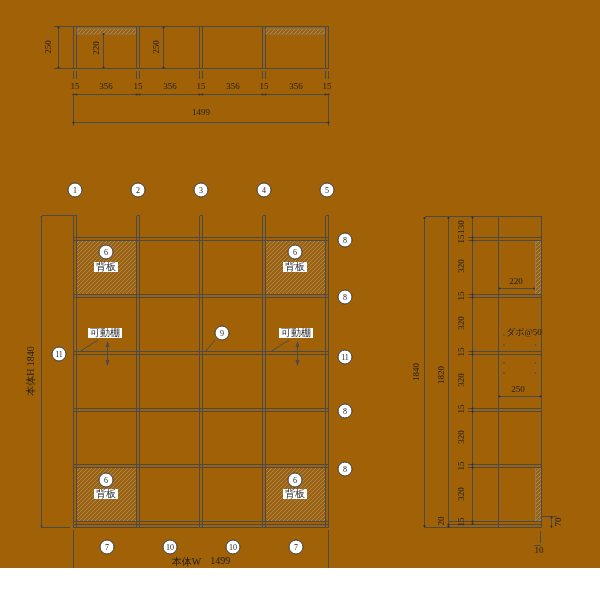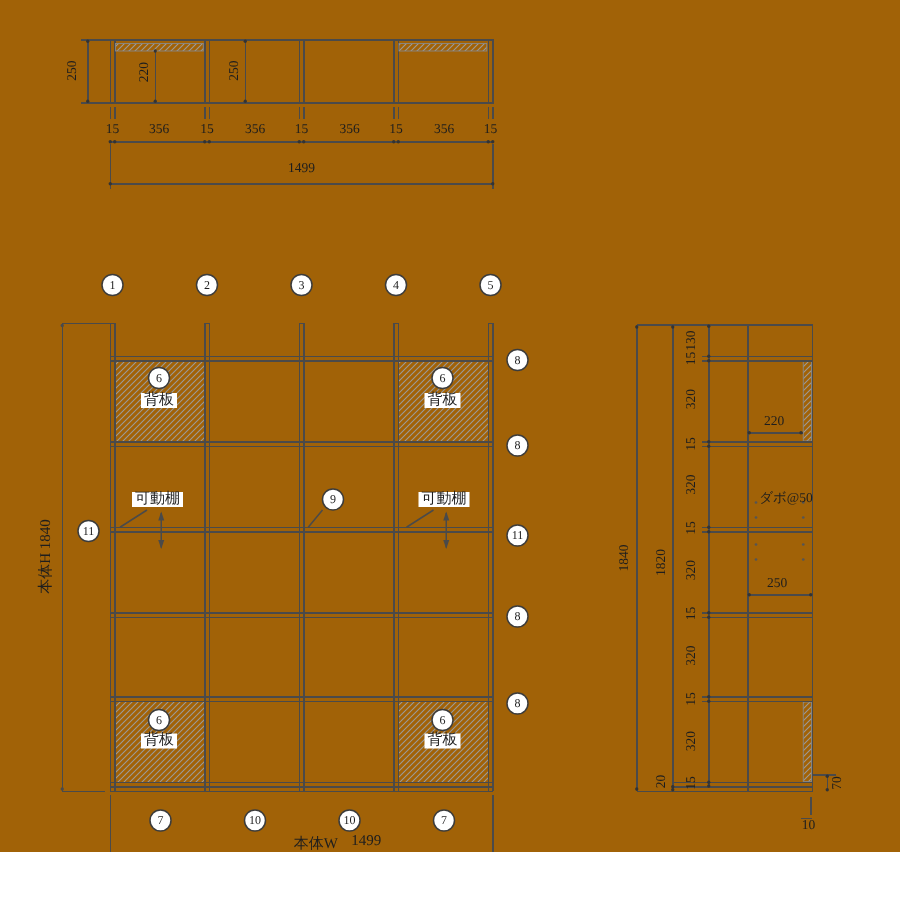--- a/index.html
+++ b/index.html
@@ -8,21 +8,21 @@
   svg{position:absolute;left:0;top:0;}
   .lbl{position:absolute;font-size:9px;color:#1e1e1e;white-space:nowrap;
        transform:translate(-50%,-50%);line-height:1;}
   .rot{transform:translate(-50%,-50%) rotate(-90deg);}
   .big{font-size:10px;}
   .bg{background:#fff;padding:0 2px;}
   .circ{position:absolute;width:13px;height:13px;border:1px solid #3c3c3c;border-radius:50%;
         background:#fff;font-size:8px;display:flex;align-items:center;justify-content:center;
         transform:translate(-50%,-50%);color:#1e1e1e;line-height:1;}
   .wlab{position:absolute;display:flex;gap:9px;transform:translate(-50%,-50%);
-        font-size:10px;white-space:nowrap;margin-left:24px;}
+        font-size:10px;white-space:nowrap;}
 </style>
 </head>
 <body>
 
 <div id="canvas">
 
   <svg width="600" height="600" viewBox="0 0 600 600">
     <defs>
       <pattern id="hatch" width="4" height="4" patternUnits="userSpaceOnUse">
         <path d="M-1,1 l2,-2 M0,4 l4,-4 M3,5 l2,-2" stroke="#9a9a9a" stroke-width="0.7"></path>

